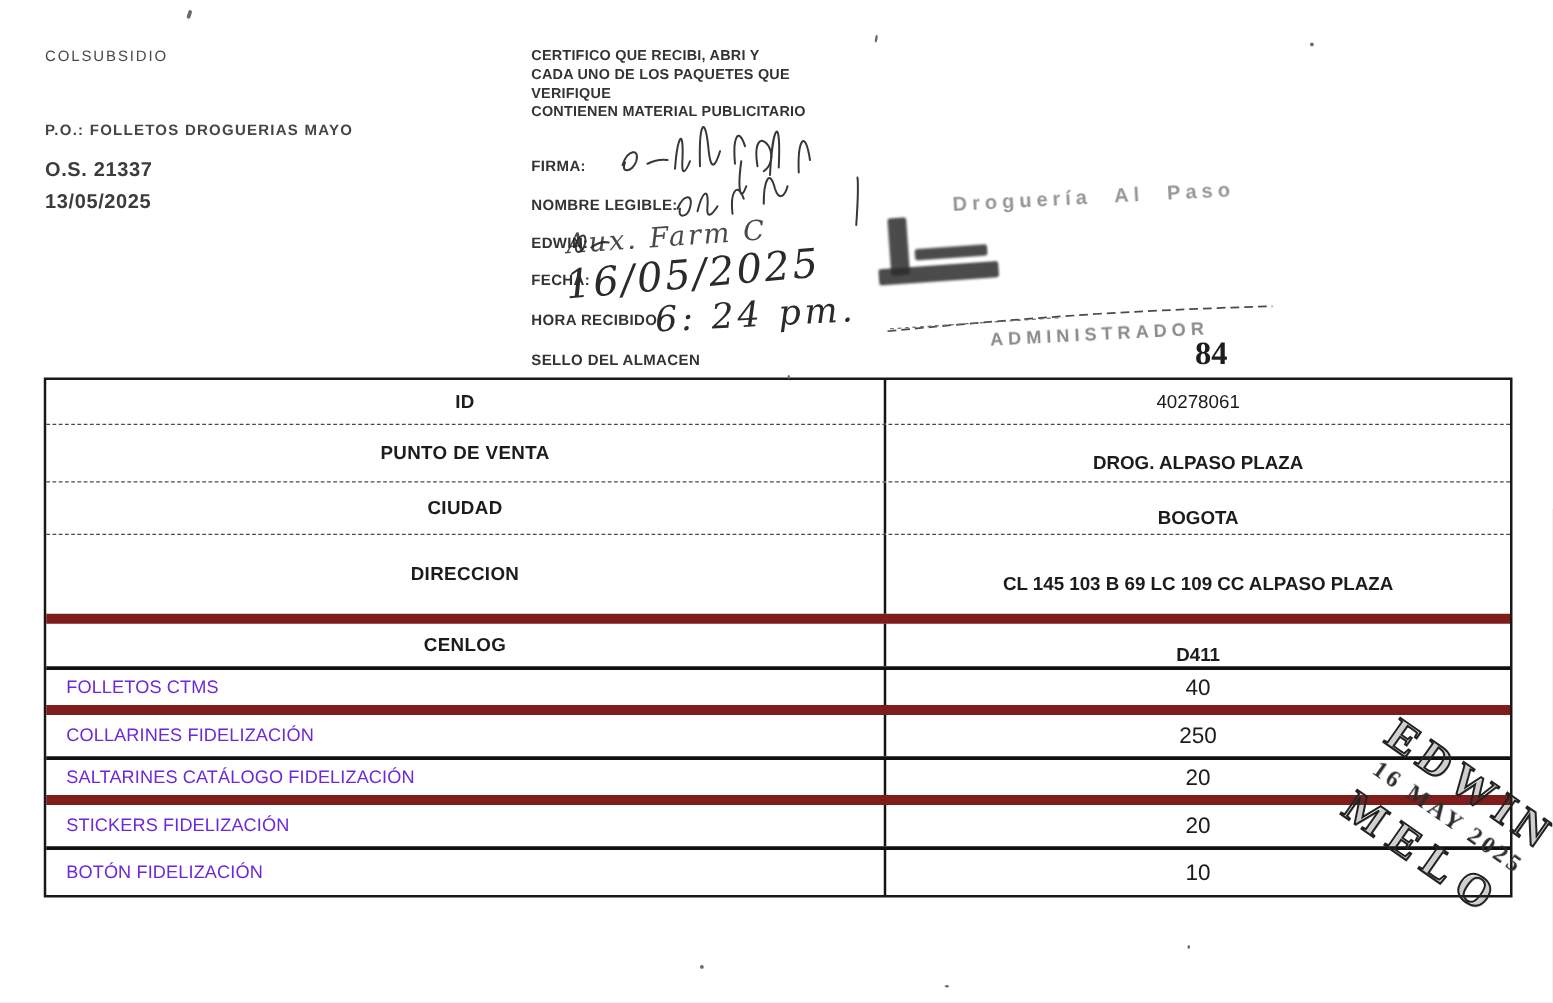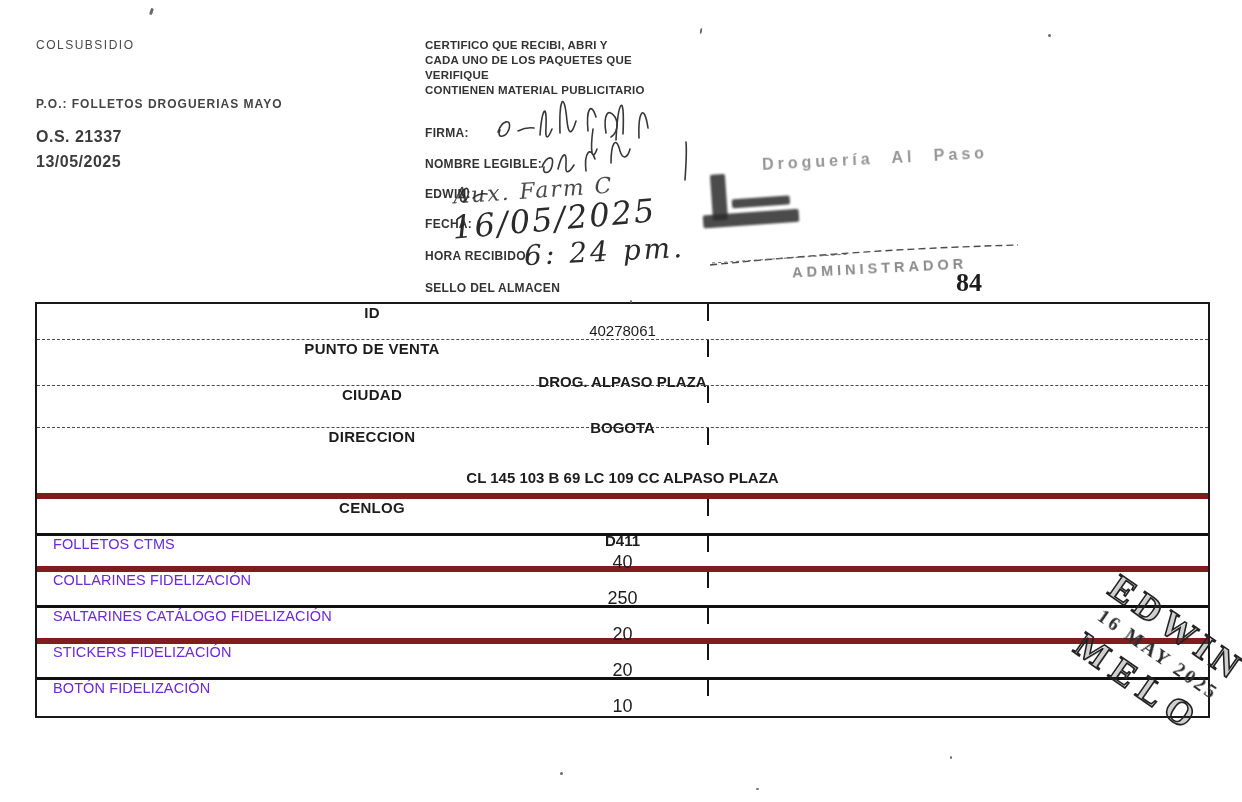--- a/index.html
+++ b/index.html
@@ -36,32 +36,32 @@
   
   .date-stamp{left:1032px;top:588px;width:220px;height:200px;}
   .date-stamp-inner{position:absolute;left:0;top:10px;width:220px;transform:rotate(35deg);transform-origin:110px 80px;text-align:center;}
   .hollow{font-family:"Liberation Serif",serif;font-weight:bold;color:rgba(255,255,255,0.06);
     -webkit-text-stroke:1.6px #222;text-shadow:1px 1px 0 rgba(0,0,0,.2);}
   .ds-name-top{font-size:36px;letter-spacing:6px;line-height:38px;}
   .ds-date{font-family:"Liberation Serif",serif;font-size:19px;font-weight:bold;color:#2c2c2c;letter-spacing:3px;line-height:28px;filter:blur(.3px);}
   .ds-name-bottom{font-size:36px;letter-spacing:9px;line-height:40px;}
   
   .tbl{left:35px;top:302px;width:1175px;border:2.2px solid #181818;box-sizing:border-box;background:#fff;}
-  .trow{display:flex;box-sizing:border-box;flex-direction:column;}
+  .trow{display:flex;box-sizing:border-box;}
   .cell{box-sizing:border-box;display:flex;align-items:center;}
   .lcell{width:672px;border-right:2.6px solid #141414;}
   .rcell{flex:1;justify-content:center;}
   .center{justify-content:center;}
   .info-label{font-size:15px;font-weight:bold;color:#1c1c1c;letter-spacing:.3px;}
   .info-value{font-size:15px;color:#1c1c1c;}
   .bold{font-weight:bold;margin-top:16px;}
   .item-label{font-size:14.5px;color:#6d28d9;padding-left:16px;letter-spacing:.1px;}
   .qty{font-size:18px;color:#1c1c1c;}
   .sep-dash{border-bottom:1.5px dashed #4a4a4a;}
-  .sep-thin{border-bottom:6px solid #7f1d1d;}
+  .sep-thin{border-bottom:8px solid #7f1d1d;}
   .sep-thick{border-bottom:3.2px solid #101010;}
   
   .h-id{height:36px;}.h-pv{height:46px;}.h-ciu{height:42px;}.h-dir{height:71px;}.h-cen{height:37px;}
   .h-item{height:36px;}
   
   .speck{position:absolute;background:#6a6a6a;border-radius:50%;}
 </style>
 </head>
 <body>
 

